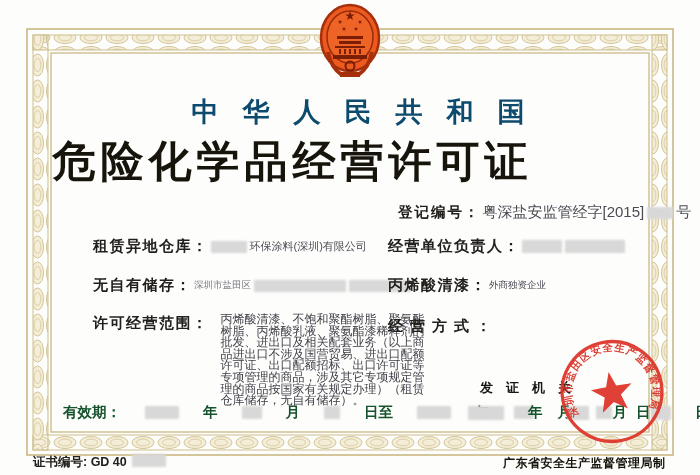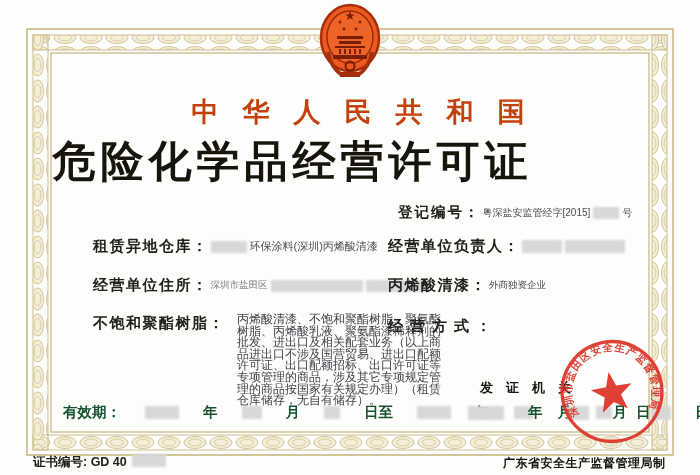--- a/index.html
+++ b/index.html
@@ -10,21 +10,21 @@
     color:#1c1c1c;
   }
   .abs{position:absolute;}
   
   #frame{left:0;top:0;width:700px;height:475px;z-index:0;}
   
   #emblem{left:316px;top:2px;width:68px;height:78px;z-index:3;}
   
   .country{
     left:0;top:94px;width:700px;text-align:center;
-    font-size:27px;font-weight:bold;color:#c2410c;
+    font-size:27px;font-weight:bold;color:#0c4a6e;
     letter-spacing:24px;padding-left:40px;box-sizing:border-box;
   }
   .main-title{
     left:0;top:133px;width:580px;text-align:center;
     font-size:43px;font-weight:bold;color:#17140b;
     letter-spacing:5px;padding-left:5px;box-sizing:border-box;
   }
   
   .row{display:flex;align-items:center;gap:2px;}
   .lbl{font-size:15px;font-weight:bold;color:#22201c;letter-spacing:1.5px;white-space:nowrap;}
@@ -100,59 +100,59 @@
   <path d="M10,50 Q13,66 24,73" fill="none" stroke="#a62f0c" stroke-width="4"></path>
   <path d="M54,50 Q51,66 40,73" fill="none" stroke="#a62f0c" stroke-width="4"></path>
   <rect x="22" y="70" width="20" height="5" fill="#a62f0c"></rect>
 </svg>
 
 <div class="abs country">中华人民共和国</div>
 <div class="abs main-title">危险化学品经营许可证</div>
 
 <div id="reg-row" class="abs row">
   <span class="lbl-sm">登记编号：</span>
-  <span class="val" style="font-size:10px;">
+  <span class="val" style="font-size:15px;">
     <span>粤深盐安监管经字[2015]</span>
     <span class="rdx h12" style="width:26px;"></span>
     <span>号</span>
   </span>
 </div>
 
 <div id="row-name" class="abs row">
   <span class="lbl">租赁异地仓库：</span>
   <span class="val">
     <span class="rdx h12" style="width:36px;"></span>
-    <span>环保涂料(深圳)丙烯酸清漆</span>
+    <span>环保涂料(深圳)有限公司</span>
   </span>
 </div>
 
 <div id="row-manager" class="abs row">
   <span class="lbl">经营单位负责人：</span>
   <span class="val">
     <span class="rdx h13" style="width:40px;"></span>
     <span class="rdx h13" style="width:60px;"></span>
   </span>
 </div>
 
 <div id="row-address" class="abs row">
-  <span class="lbl">经营单位住所：</span>
+  <span class="lbl">无自有储存：</span>
   <span class="val val-xs" style="color:#7a7a82;">
     <span>深圳市盐田区</span>
     <span class="rdx h12" style="width:92px;"></span>
     <span class="rdx h12" style="width:62px;"></span>
   </span>
 </div>
 
 <div id="row-type" class="abs row">
   <span class="lbl">丙烯酸清漆：</span>
   <span class="val val-xs">外商独资企业</span>
 </div>
 
 <div id="row-scope" class="abs">
-  <span class="lbl">不饱和聚酯树脂：</span>
+  <span class="lbl">许可经营范围：</span>
   <span id="scope-lines">
     <span>丙烯酸清漆、不饱和聚酯树脂、聚氨酯树脂、丙烯</span><span>酸乳液、聚氨酯漆稀释剂的批发、进出口及相关配</span><span>套业务（以上商品进出口不涉及国营贸易、进出口</span><span>配额许可证、出口配额招标、出口许可证等专项管</span><span>理的商品，涉及其它专项规定管理的商品按国家有</span><span>关规定办理）（租赁仓库储存，无自有储存）。</span>
   </span>
 </div>
 
 <div id="row-method" class="abs row">
   <span class="lbl">经营方式：</span>
 </div>
 
 <div id="issuer" class="abs">发证机关</div>

